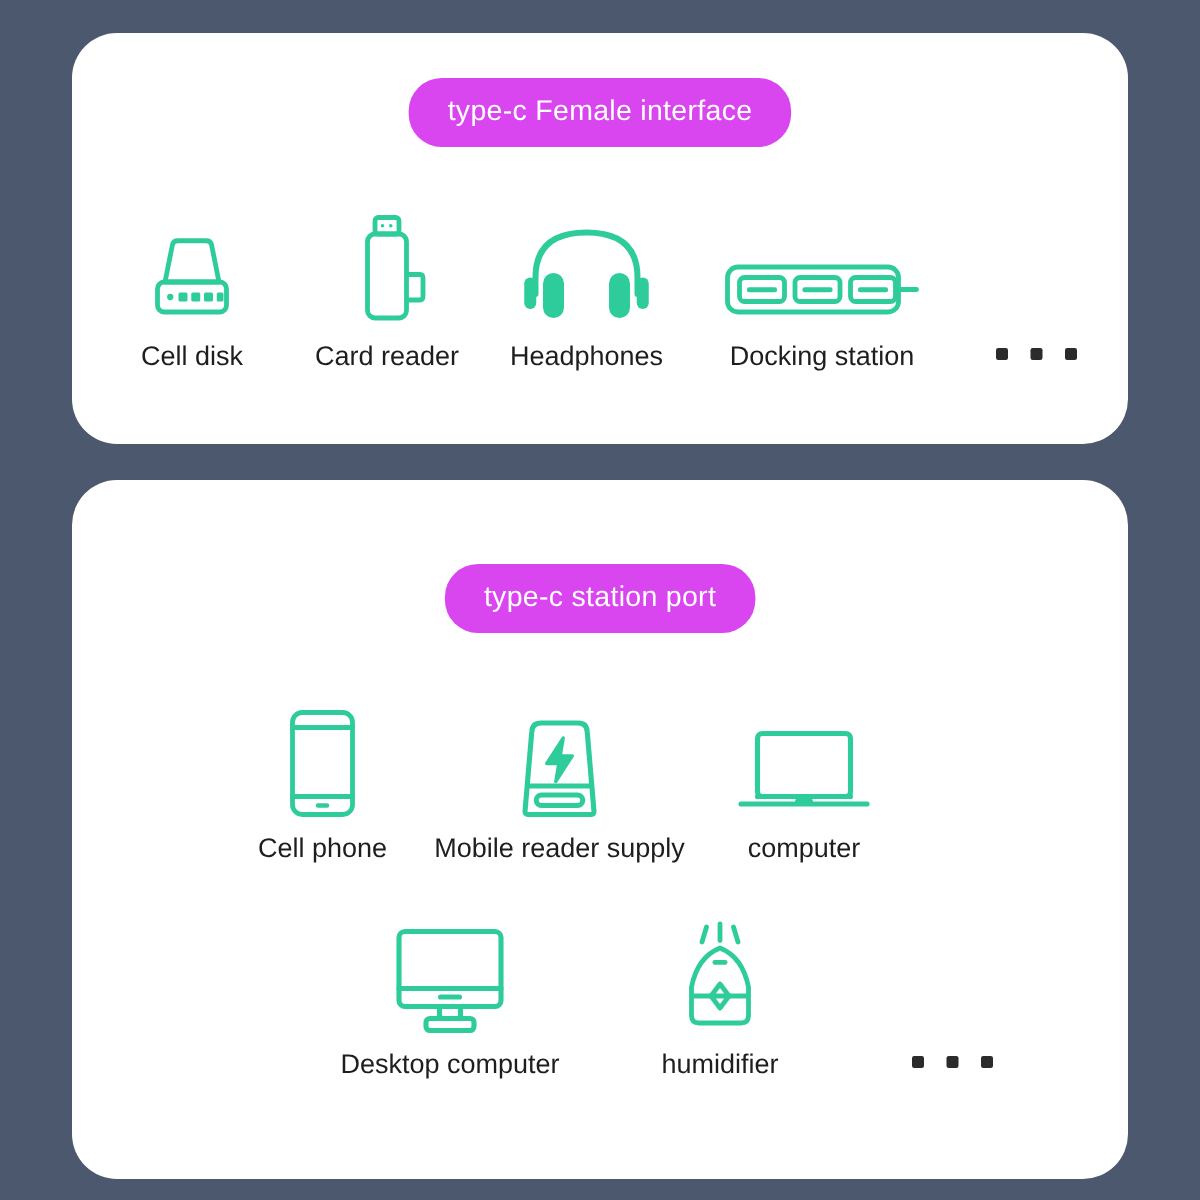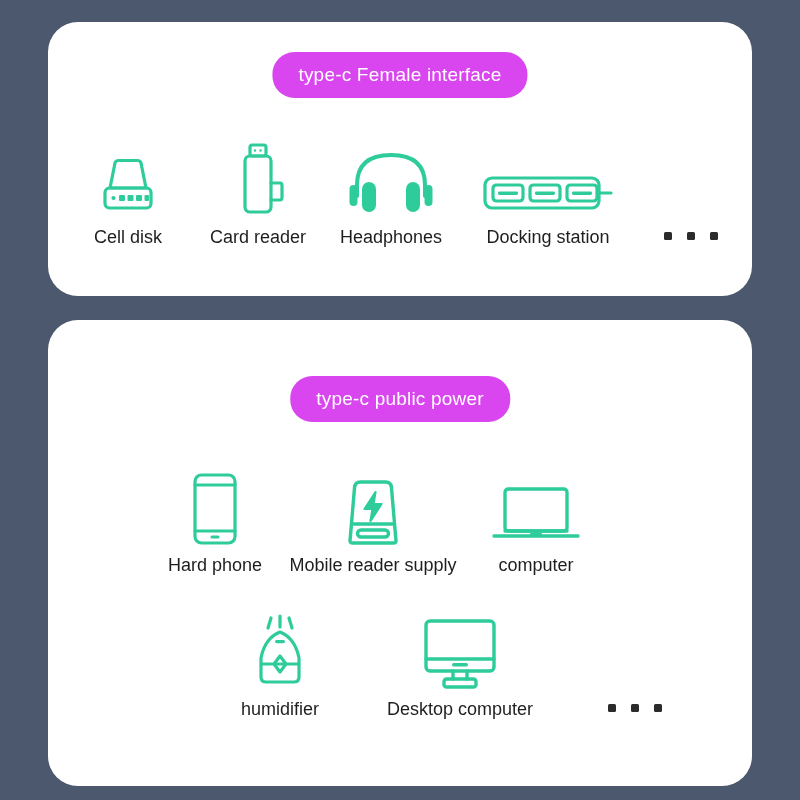--- a/index.html
+++ b/index.html
@@ -174,34 +174,34 @@
     <div class="dots" style="margin-left:28px;">
       <i></i>
       <i></i>
       <i></i>
     </div>
   </div>
 
   <div class="panel" id="panel-public">
   </div>
 
-  <div class="badge" id="badge-public">type-c public power</div>
+  <div class="badge" id="badge-public">type-c station port</div>
 
   <div class="row" id="row-public-1">
 
     <div class="item sp-cp">
       <div class="icon-box">
         <svg width="50" height="74" viewBox="0 0 50 74" fill="none" stroke="#2ecc9a" stroke-width="3.2" stroke-linejoin="round" stroke-linecap="round">
           <rect x="5" y="3" width="40" height="68" rx="6.5"></rect>
           <path d="M5 13 L45 13"></path>
           <path d="M5 59 L45 59"></path>
           <rect x="20.5" y="63.5" width="9" height="3" rx="1.5" fill="#2ecc9a" stroke="none"></rect>
         </svg>
       </div>
-      <div class="label">Hard phone</div>
+      <div class="label">Cell phone</div>
     </div>
 
     <div class="item sp-mp">
       <div class="icon-box">
         <svg width="64" height="68" viewBox="0 0 64 68" fill="none" stroke="#2ecc9a" stroke-width="3.4" stroke-linejoin="round" stroke-linecap="round">
           <path d="M9 63 L13.5 10 Q13.8 4 19.5 4 L44.5 4 Q50.2 4 50.5 10 L55 63 Q55 65 52.5 65 L11.5 65 Q9 65 9 63 Z"></path>
           <path d="M11.5 46 L52.5 46"></path>
           <path d="M34.5 14 L23.5 31 L31.5 31 L29.5 43 L40.5 26 L32.5 26 Z" fill="#2ecc9a" stroke="#2ecc9a" stroke-width="2.2"></path>
           <rect x="16.5" y="52" width="31" height="7" rx="3.5"></rect>
         </svg>
@@ -216,47 +216,47 @@
           <path d="M2 52 L86 52"></path>
           <path d="M13 47 L75 47"></path>
           <rect x="38" y="48.5" width="12" height="3" rx="1.5" fill="#2ecc9a" stroke="none"></rect>
         </svg>
       </div>
       <div class="label">computer</div>
     </div>
   </div>
 
   <div class="row" id="row-public-2">
+
+    <div class="item sp-dc">
+      <div class="icon-box">
+        <svg width="78" height="72" viewBox="0 0 78 72" fill="none" stroke="#2ecc9a" stroke-width="3.4" stroke-linejoin="round" stroke-linecap="round">
+          <rect x="5" y="3" width="68" height="50" rx="4"></rect>
+          <path d="M5 41 L73 41"></path>
+          <rect x="31" y="45" width="16" height="3.4" rx="1.7" fill="#2ecc9a" stroke="none"></rect>
+          <path d="M32 53 L32 61 M46 53 L46 61"></path>
+          <rect x="23" y="61" width="32" height="8" rx="2.6"></rect>
+        </svg>
+      </div>
+      <div class="label">Desktop computer</div>
+    </div>
 
     <div class="item sp-hu">
       <div class="icon-box">
         <svg width="66" height="76" viewBox="0 0 66 76" fill="none" stroke="#2ecc9a" stroke-width="3.2" stroke-linejoin="round" stroke-linecap="round">
           <path d="M24 4 L21 14 M33 2 L33 13 M42 4 L45 14"></path>
           <path d="M33 18 Q48 24 52 44 L52 63 Q52 68 47 68 L19 68 Q14 68 14 63 L14 44 Q18 24 33 18 Z"></path>
           <path d="M14.4 50 L51.6 50"></path>
           <path d="M33 42 L39 50 L33 58 L27 50 Z"></path>
           <rect x="28" y="26" width="10" height="3.2" rx="1.6" fill="#2ecc9a" stroke="none"></rect>
         </svg>
       </div>
       <div class="label">humidifier</div>
     </div>
 
-    <div class="item sp-dc">
-      <div class="icon-box">
-        <svg width="78" height="72" viewBox="0 0 78 72" fill="none" stroke="#2ecc9a" stroke-width="3.4" stroke-linejoin="round" stroke-linecap="round">
-          <rect x="5" y="3" width="68" height="50" rx="4"></rect>
-          <path d="M5 41 L73 41"></path>
-          <rect x="31" y="45" width="16" height="3.4" rx="1.7" fill="#2ecc9a" stroke="none"></rect>
-          <path d="M32 53 L32 61 M46 53 L46 61"></path>
-          <rect x="23" y="61" width="32" height="8" rx="2.6"></rect>
-        </svg>
-      </div>
-      <div class="label">Desktop computer</div>
-    </div>
-
     <div class="dots" style="margin-left:48px;">
       <i></i>
       <i></i>
       <i></i>
     </div>
   </div>
 
 </div>
 
 </body></html>

